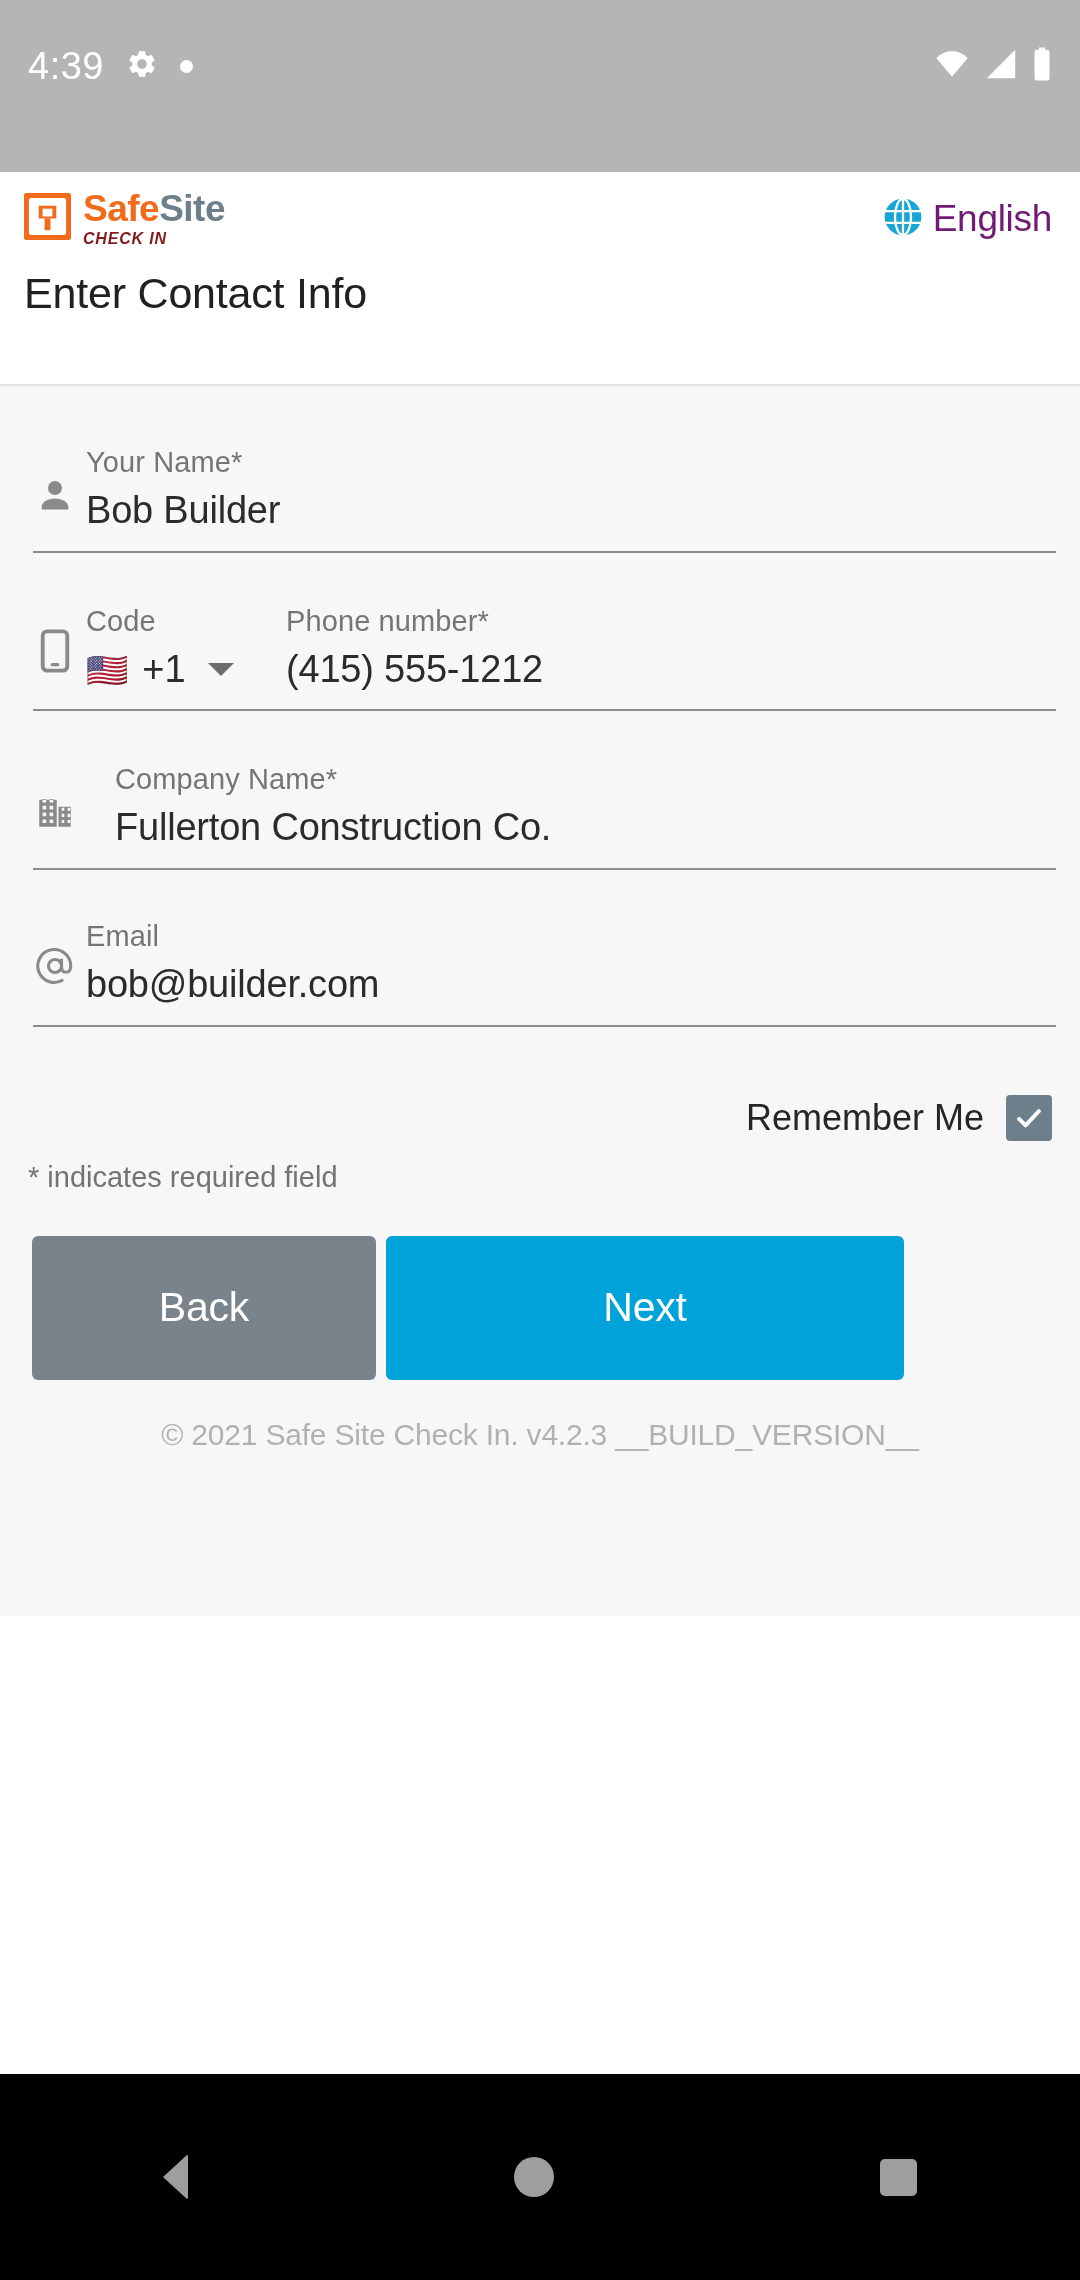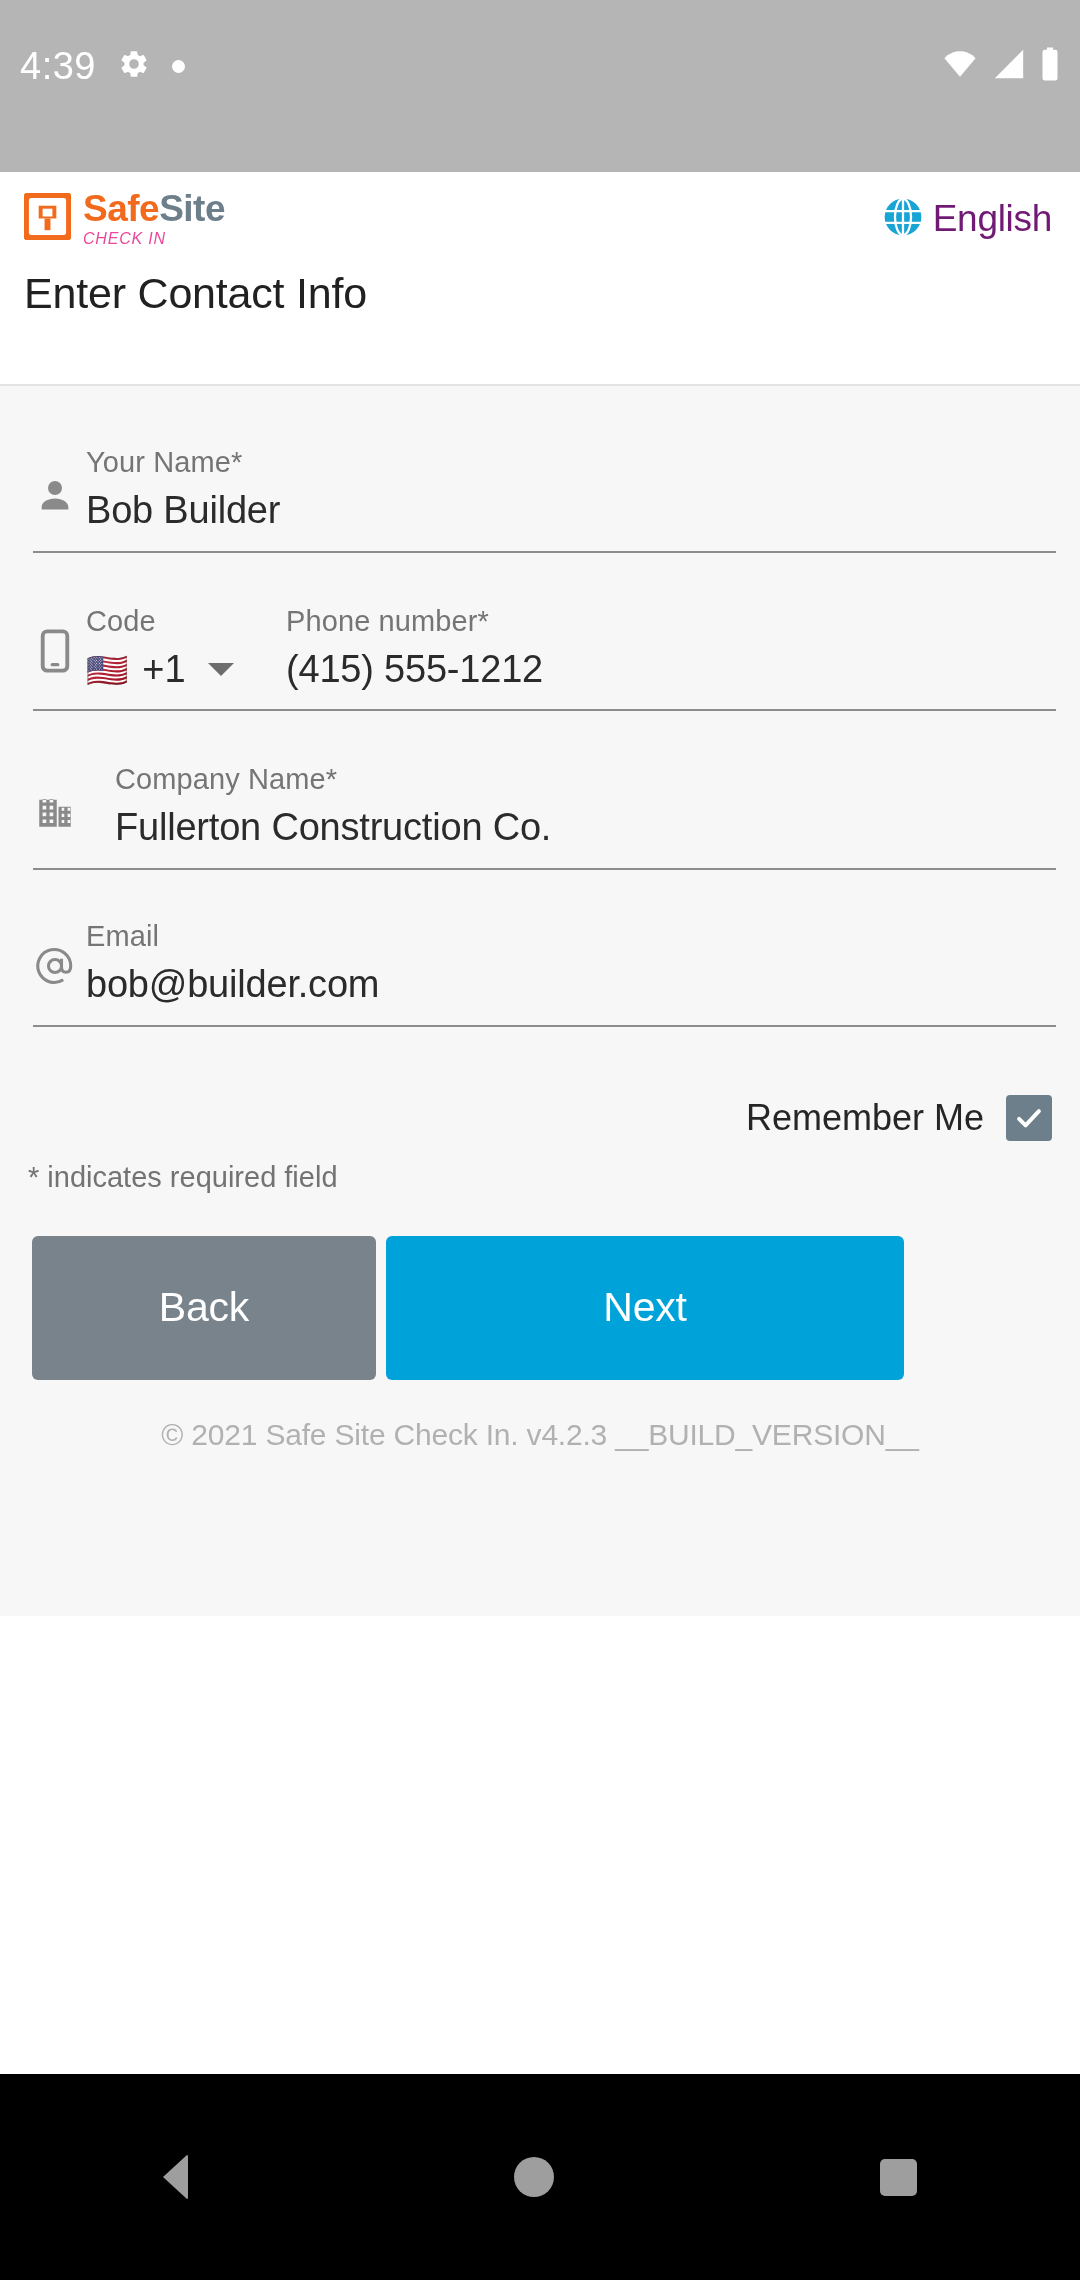--- a/index.html
+++ b/index.html
@@ -17,21 +17,21 @@
 
   
   .status-bar {
     position: absolute;
     top: 0; left: 0;
     width: 1080px;
     height: 172px;
     background: #b5b5b5;
     display: flex;
     align-items: center;
-    padding: 0 20px;
+    padding: 0 28px;
     box-sizing: border-box;
   }
   .status-left {
     display: flex;
     align-items: center;
     gap: 22px;
   }
   .status-time {
     color: #ffffff;
     font-size: 38px;
@@ -84,23 +84,23 @@
   }
   .logo-words {
     font-size: 37px;
     font-weight: bold;
     letter-spacing: -0.5px;
   }
   .logo-safe { color: #f26a1b; }
   .logo-site { color: #6d7f8b; }
   .logo-sub {
     font-size: 16px;
-    font-weight: normal;
+    font-weight: bold;
     font-style: italic;
-    color: #ec4899;
+    color: #7f1d1d;
     letter-spacing: 0.8px;
     margin-top: 4px;
   }
   .lang-btn {
     display: flex;
     align-items: center;
     gap: 9px;
     color: #701a75;
     margin-right: 6px;
   }

